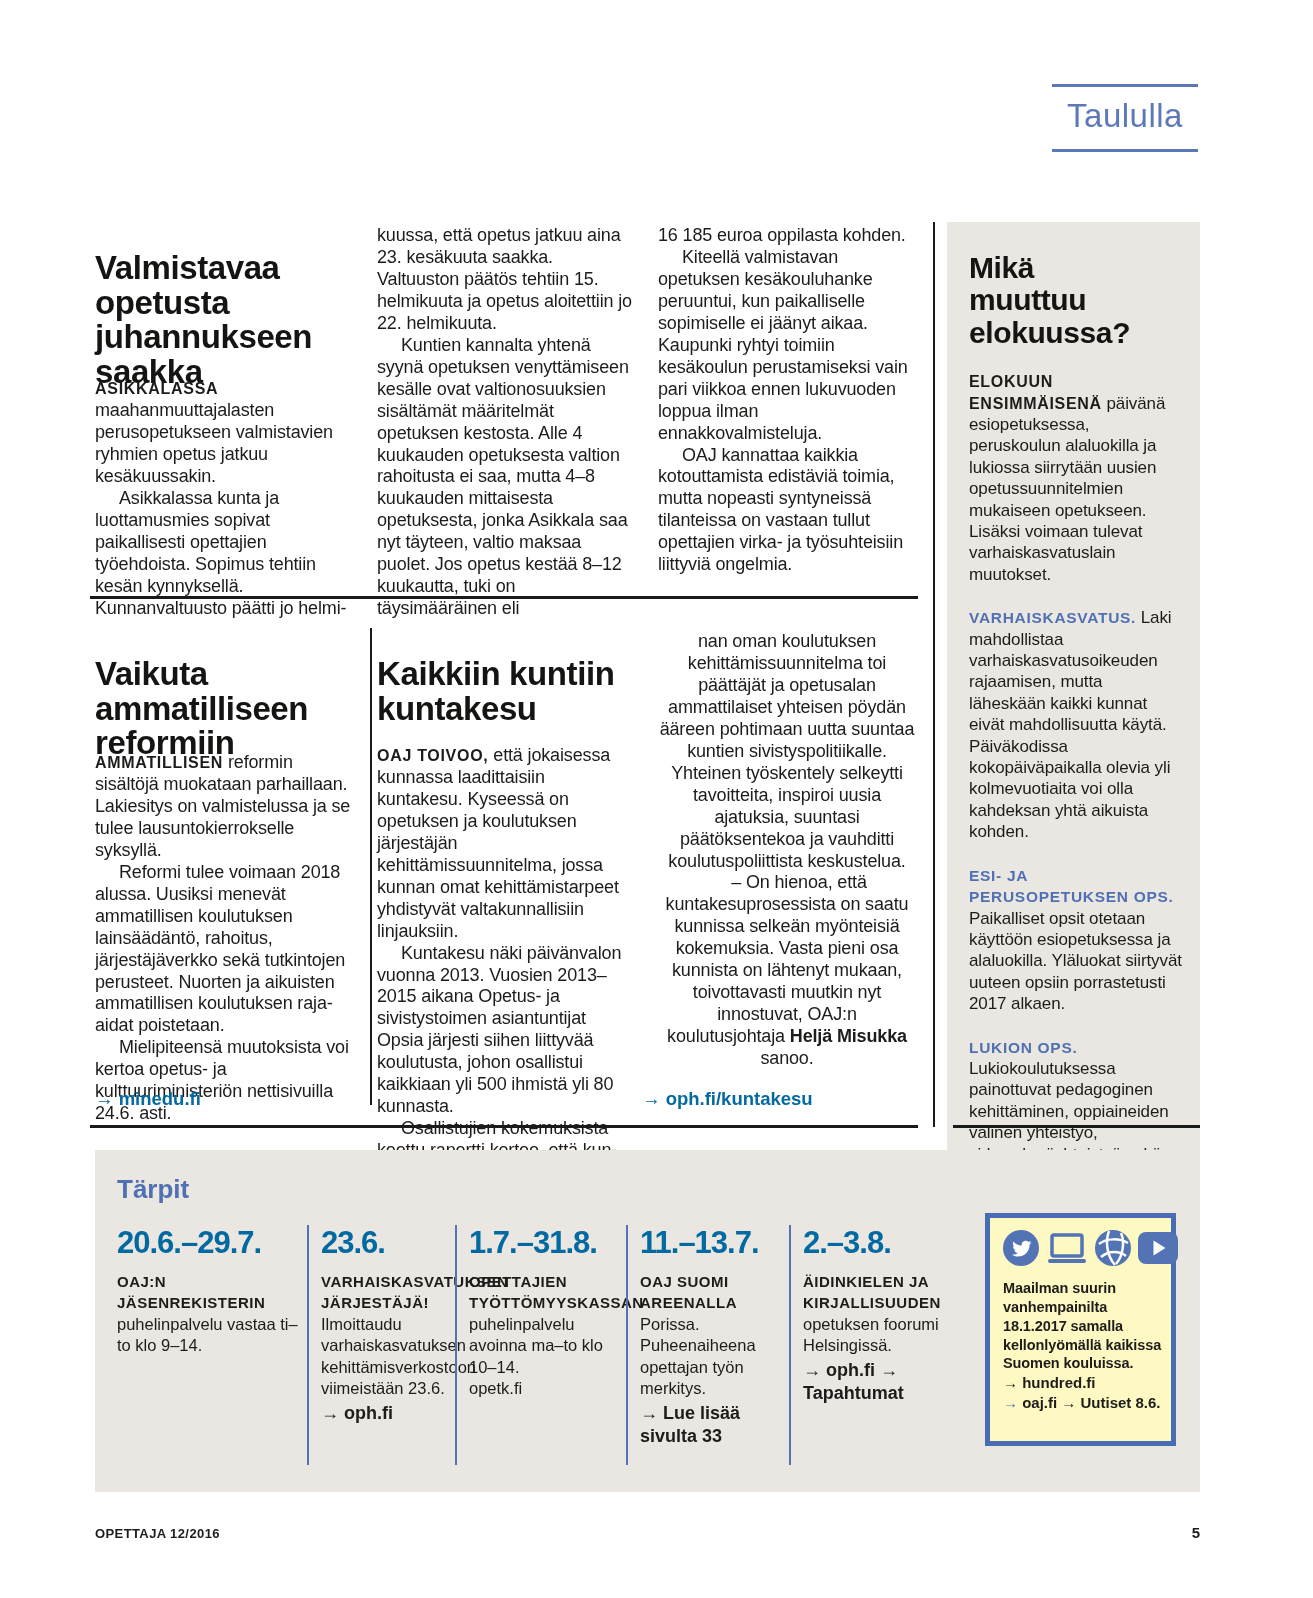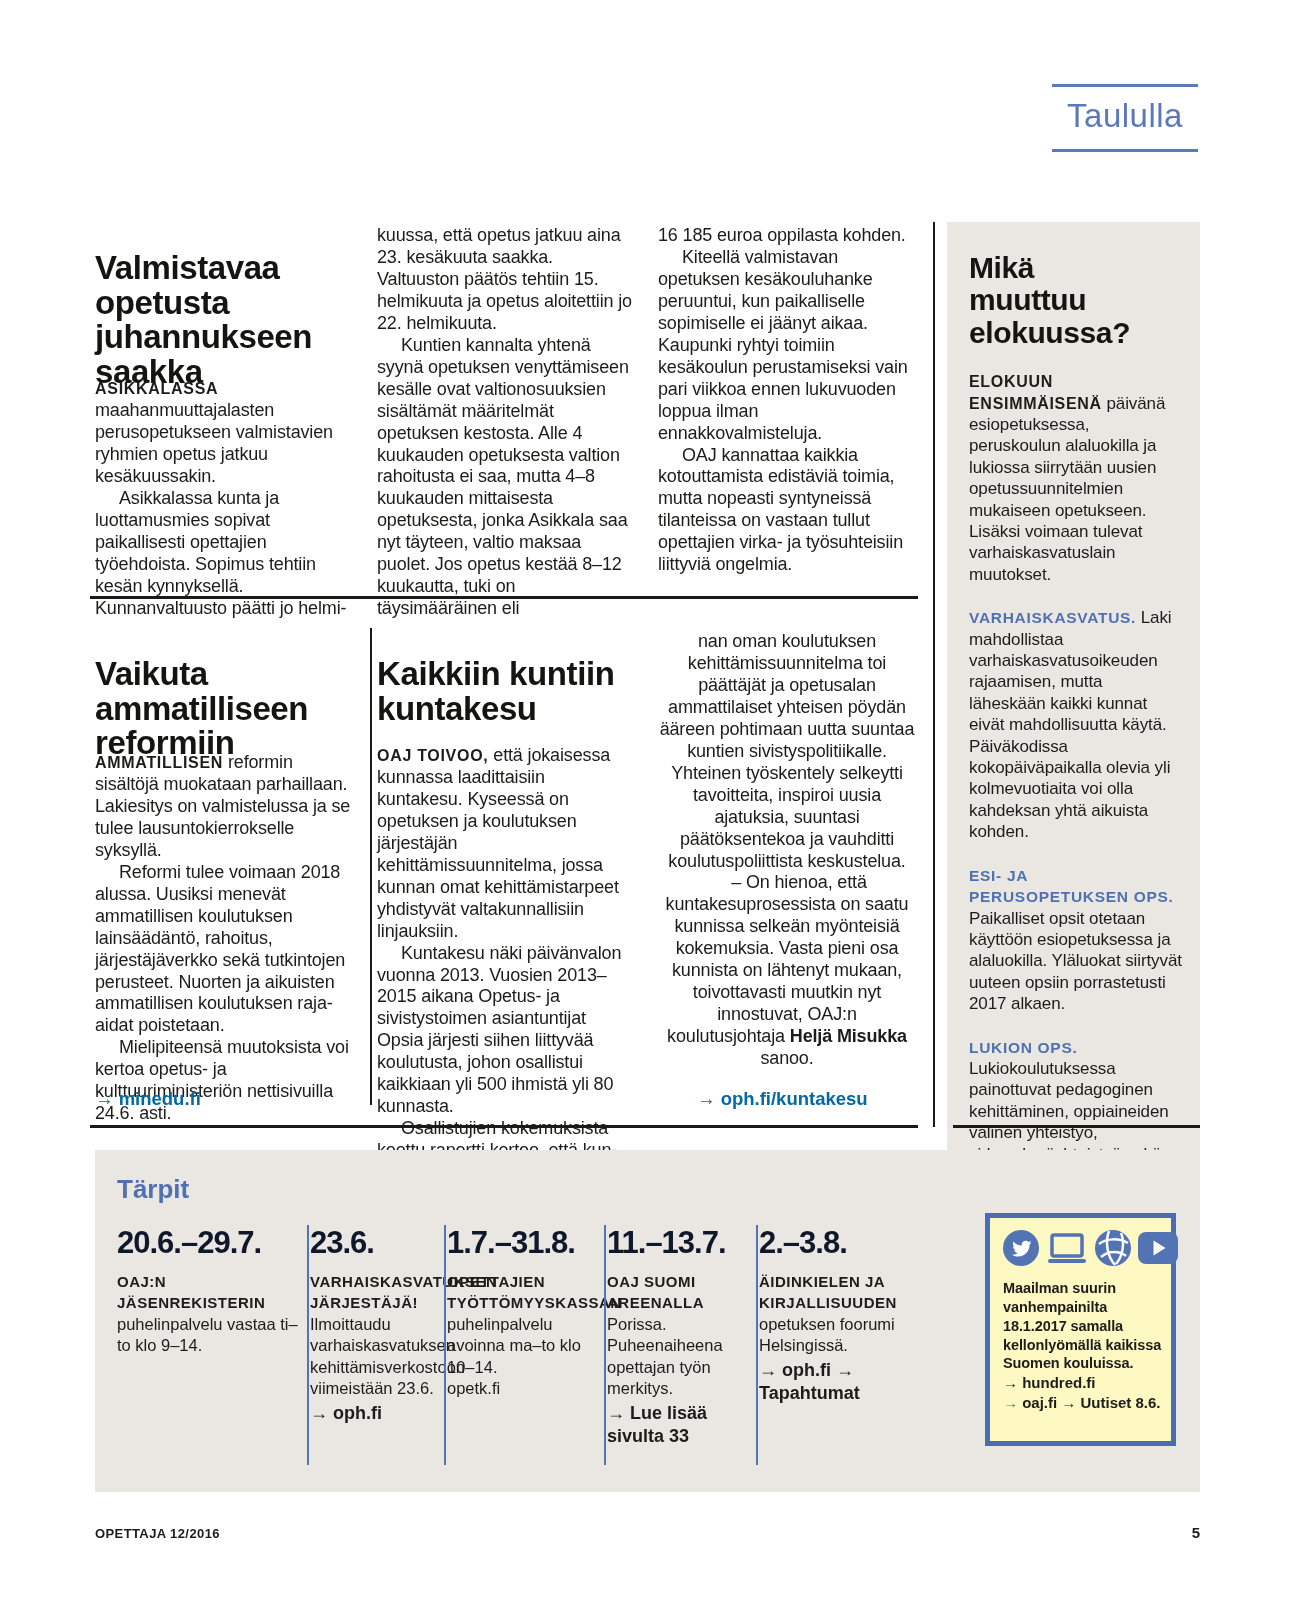--- a/index.html
+++ b/index.html
@@ -40,23 +40,23 @@
   .sidebar p{font-size:17px;line-height:1.26;letter-spacing:-0.1px;}
   .sidebar .sec{margin-top:22px;}
   
   .tarpit{
     position:absolute;left:95px;top:1150px;width:1105px;height:342px;
     background:#eae7e2;box-sizing:border-box;padding:24px 0 0 22px;
   }
   .tarpit-title{color:#4f71b2;font-size:26px;font-weight:bold;margin:0 0 20px;}
   .tarpit-row{display:flex;height:240px;}
   .t-item{padding-right:2px;}
-  .t-item + .t-item{border-left:2px solid #5273b4;padding-left:1px;}
+  .t-item + .t-item{border-left:2px solid #5273b4;padding-left:12px;}
   .t-w1{width:188px;}.t-w2{width:132px;}.t-w3{width:155px;}.t-w4{width:147px;}.t-w5{width:160px;}
-  .t-date{color:#0f172a;font-size:31px;font-weight:bold;letter-spacing:-1px;margin-bottom:10px;}
+  .t-date{color:#0369a1;font-size:31px;font-weight:bold;letter-spacing:-1px;margin-bottom:10px;}
   .t-body{font-size:16.5px;line-height:1.3;}
   .t-lead{font-weight:bold;font-size:15px;letter-spacing:0.5px;}
   .t-link{font-weight:bold;font-size:18px;line-height:1.3;margin-top:2px;}
   .t-plain{font-size:16.5px;line-height:1.3;}
   
   .promo{
     position:absolute;left:985px;top:1213px;width:191px;height:233px;
     background:#fef9c3;border:5px solid #4a6cb3;box-sizing:border-box;
     padding:12px 8px 8px 13px;
   }
@@ -115,21 +115,21 @@
 <div class="abs h1" style="left:377px;top:628px;width:290px;">Kaikkiin kuntiin kuntakesu</div>
 <div class="col" style="left:377px;top:745px;">
   <p><span class="leadcaps">OAJ TOIVOO,</span><span> että jokaisessa kunnassa laadittaisiin kuntakesu. Kyseessä on opetuksen ja koulutuksen järjestäjän kehittämissuunnitelma, jossa kunnan omat kehittämistarpeet yhdistyvät valtakunnallisiin linjauksiin.</span></p>
   <p class="ind">Kuntakesu näki päivänvalon vuonna 2013. Vuosien 2013–2015 aikana Opetus- ja sivistystoimen asiantuntijat Opsia järjesti siihen liittyvää koulutusta, johon osallistui kaikkiaan yli 500 ihmistä yli 80 kunnasta.</p>
   <p class="ind">Osallistujien kokemuksista koottu raportti kertoo, että kun-</p>
 </div>
 <div class="col" style="left:658px;top:631px;text-align:center;">
   <p>nan oman koulutuksen kehittämissuunnitelma toi päättäjät ja opetusalan ammattilaiset yhteisen pöydän ääreen pohtimaan uutta suuntaa kuntien sivistyspolitiikalle. Yhteinen työskentely selkeytti tavoitteita, inspiroi uusia ajatuksia, suuntasi päätöksentekoa ja vauhditti koulutuspoliittista keskustelua.</p>
   <p class="ind"><span>– On hienoa, että kuntakesuprosessista on saatu kunnissa selkeän myönteisiä kokemuksia. Vasta pieni osa kunnista on lähtenyt mukaan, toivottavasti muutkin nyt innostuvat, OAJ:n koulutusjohtaja </span><span class="boldname">Heljä Misukka</span><span> sanoo.</span></p>
 </div>
-<div class="link" style="left:697px;top:1088px;">→ oph.fi/kuntakesu</div>
+<div class="link" style="left:642px;top:1088px;">→ oph.fi/kuntakesu</div>
 
 <div class="hrule" style="left:90px;top:1125px;width:828px;"></div>
 <div class="hrule" style="left:953px;top:1125px;width:247px;"></div>
 
 <div class="tarpit">
   <div class="tarpit-title">Tärpit</div>
   <div class="tarpit-row">
     <div class="t-item t-w1">
       <div class="t-date">20.6.–29.7.</div>
       <div class="t-body"><span class="t-lead">OAJ:N JÄSENREKISTERIN</span><span> puhelinpalvelu vastaa ti–to klo 9–14.</span></div>

